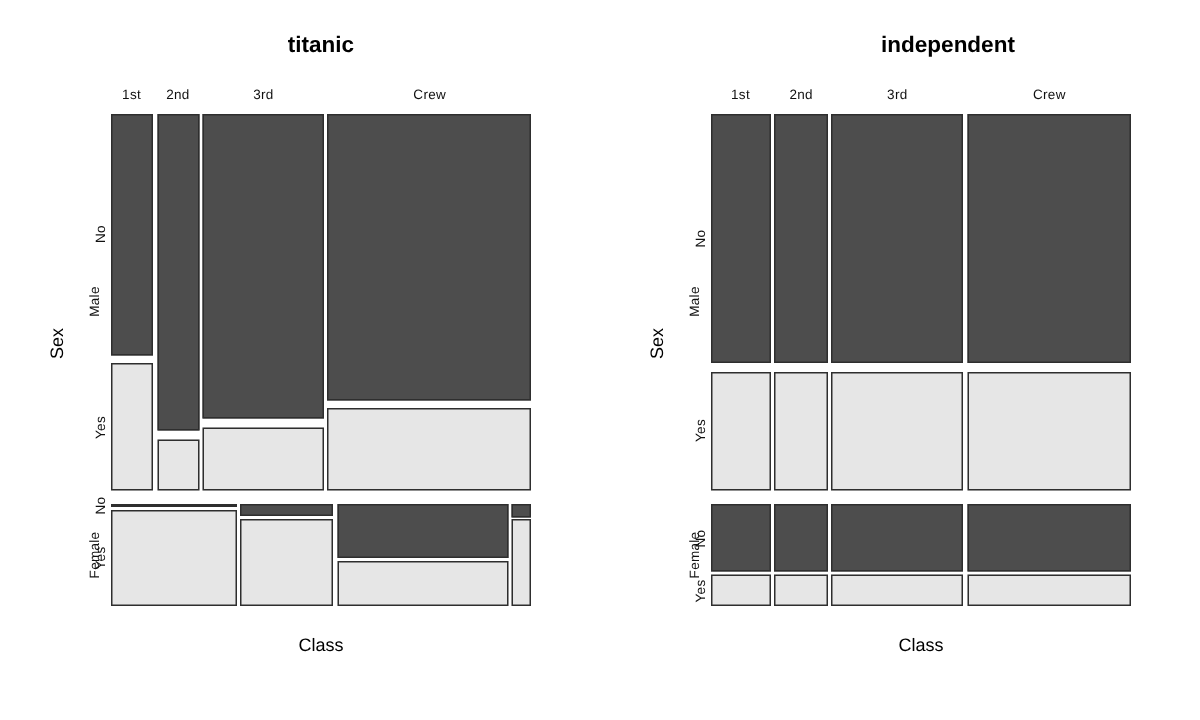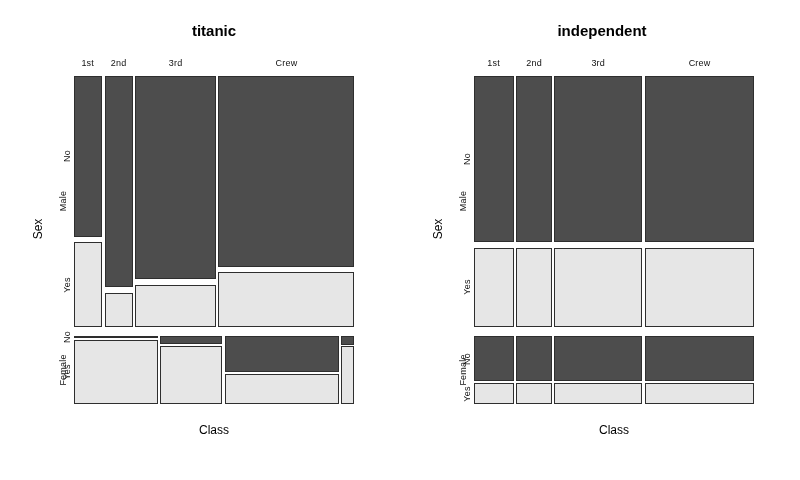--- a/index.html
+++ b/index.html
@@ -50,21 +50,21 @@
 </style>
 </head>
 <body>
 
 <div id="canvas">
 
   <div class="plot-title" style="left:214px; top:30px">titanic</div>
   <div class="axis-title" style="left:214px; top:429.5px">Class</div>
   <div class="axis-title rot" style="left:38px; top:229px">Sex</div>
 
-  <div class="plot-title" style="left:602px; top:30px">independent</div>
+  <div class="plot-title" style="left:632px; top:30px">independent</div>
   <div class="axis-title" style="left:614px; top:429.5px">Class</div>
   <div class="axis-title rot" style="left:438px; top:229px">Sex</div>
 
   <div id="mosaic-layer">
       <div class="cat-label rot" style="left: 63px; top: 201.334px;">Male</div>
       <div class="cat-label" style="left: 87.7045px; top: 63px;">1st</div>
       <div class="mosaic-cell" style="left: 73.5px; top: 75.5px; width: 28.409px; height: 161.187px; background: rgb(77, 77, 77);"></div>
       <div class="cat-label rot" style="left: 66.5px; top: 156.094px;">No</div>
       <div class="mosaic-cell" style="left: 73.5px; top: 242.476px; width: 28.409px; height: 84.6917px; background: rgb(230, 230, 230);"></div>
       <div class="cat-label rot" style="left: 66.5px; top: 284.822px;">Yes</div>

